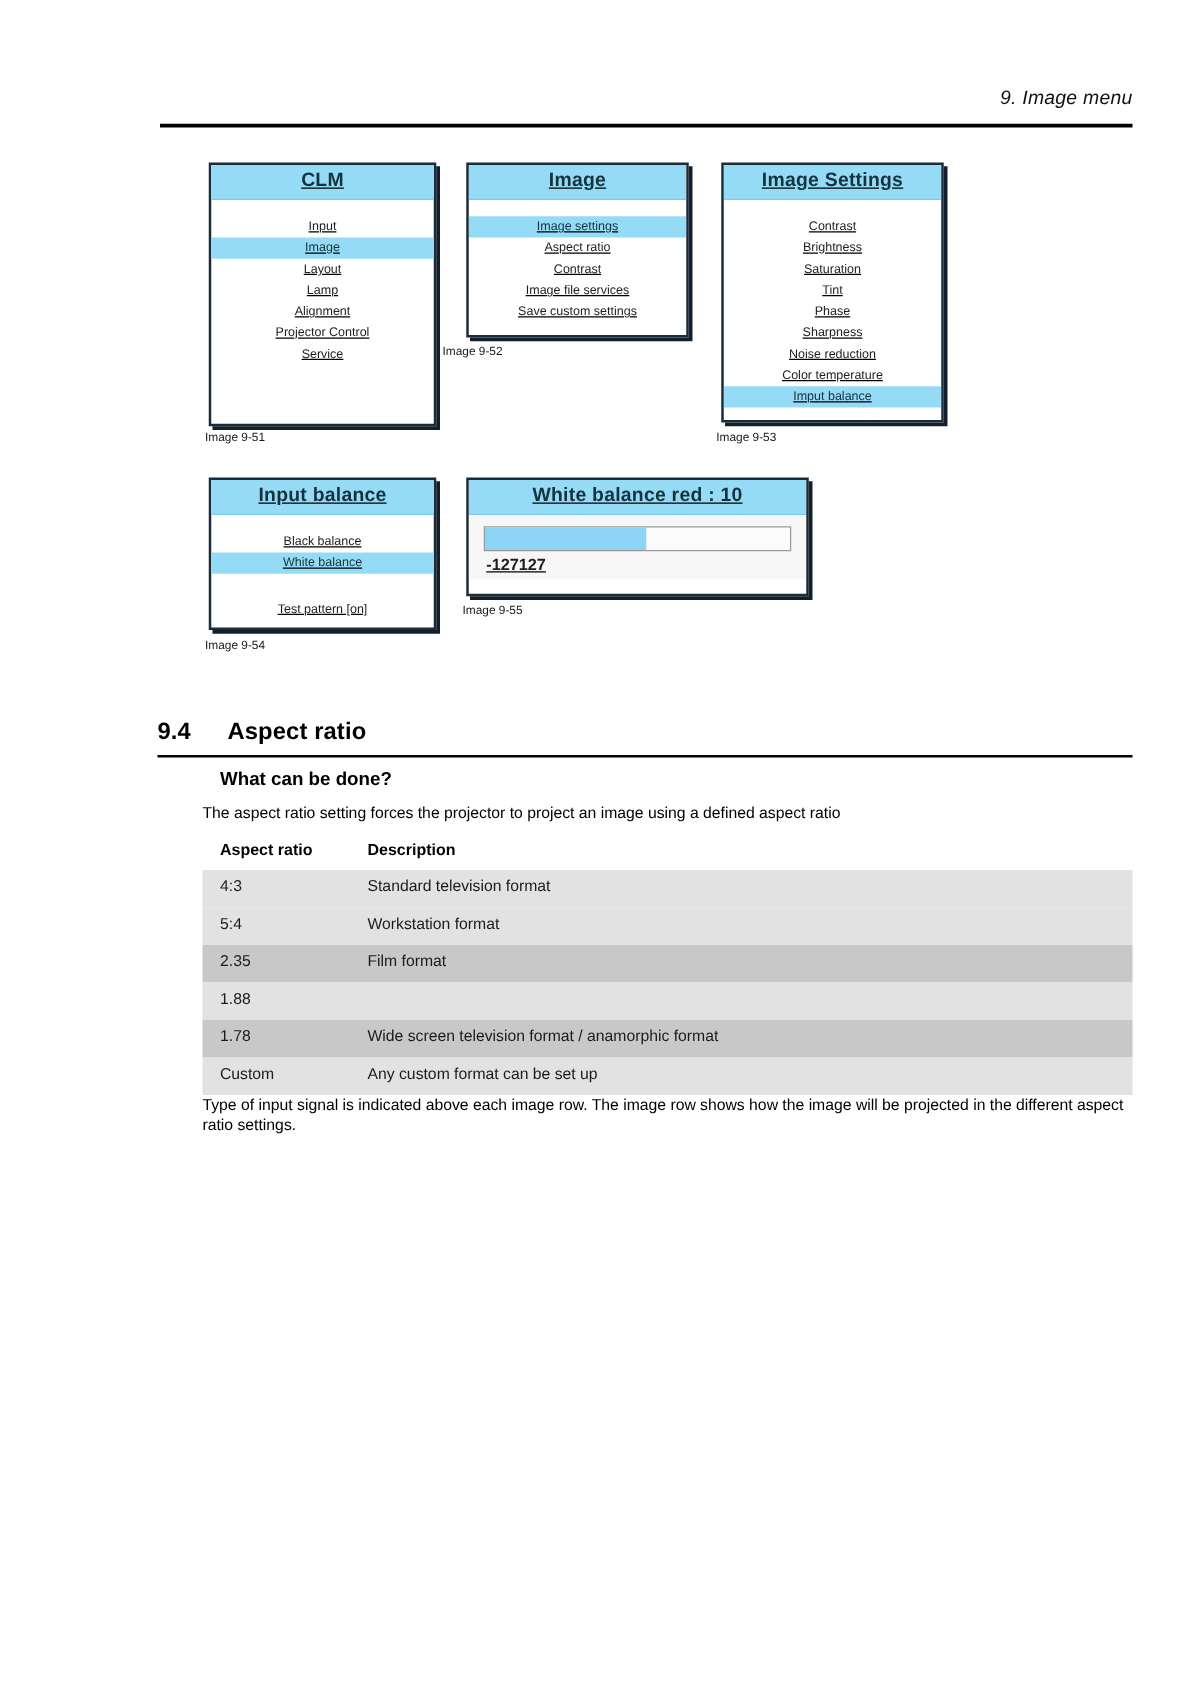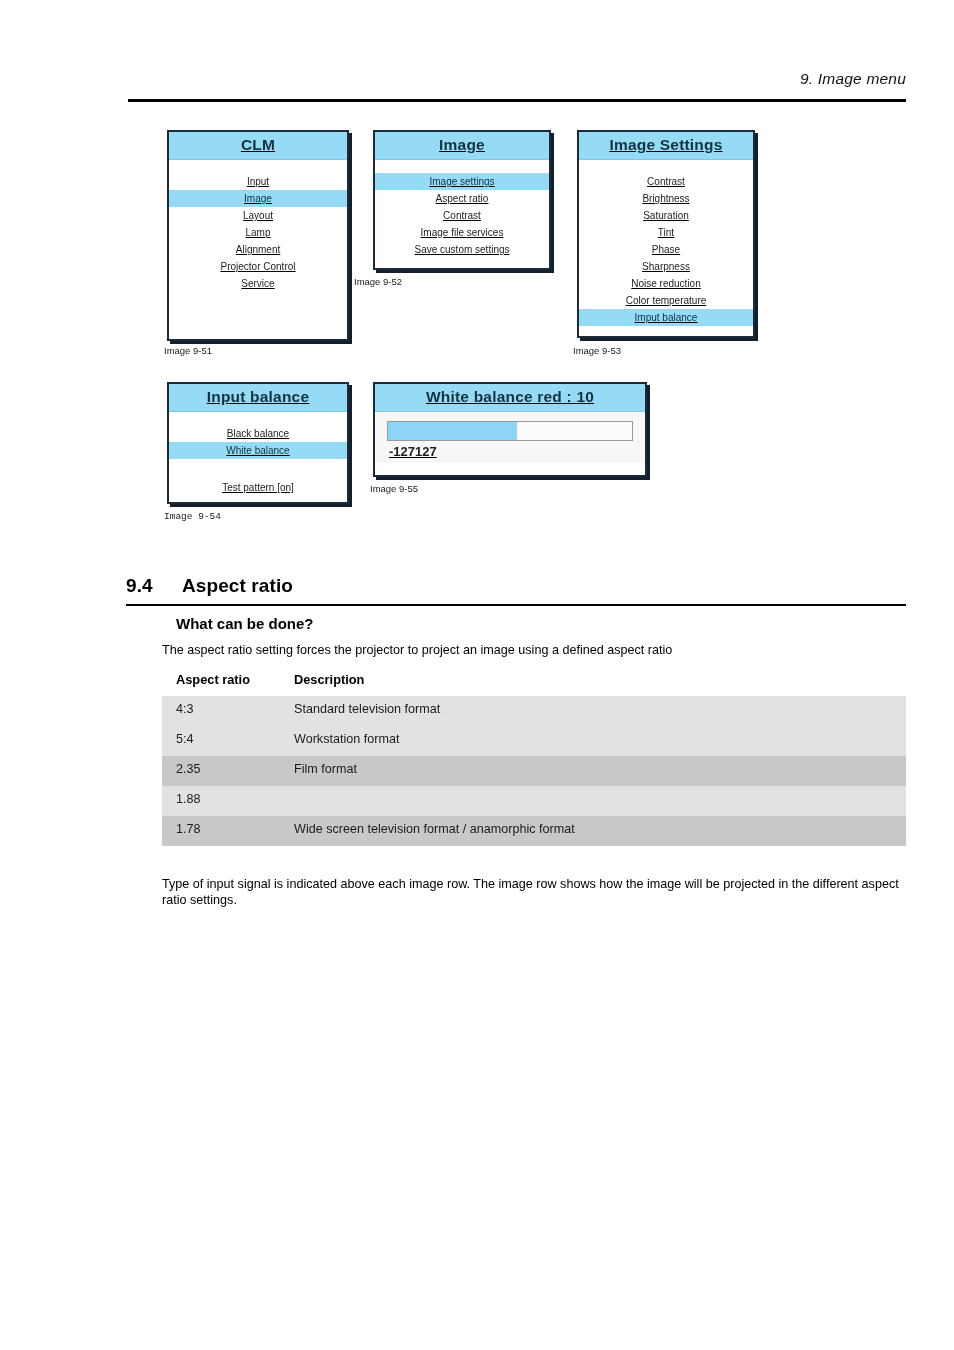--- a/index.html
+++ b/index.html
@@ -279,21 +279,21 @@
       <div class="osd-title">Input balance</div>
       <div class="osd-body">
         <div class="osd-spacer-md"></div>
         <div class="osd-item">Black balance</div>
         <div class="osd-item sel">White balance</div>
         <div class="osd-spacer-lg"></div>
         <div class="osd-item">Test pattern [on]</div>
       </div>
     </div>
   </div>
-  <div class="caption" style="left:124px; top:511px;font-family:Liberation Mono, monospace;">Image 9-54</div>
+  <div class="caption" style="left:124px; top:511px;">Image 9-54</div>
 
   <div class="figure" style="left:333px; top:382px; width:274px;">
     <div class="osd" style="height:95px;">
       <div class="osd-title">White balance red : 10</div>
       <div class="osd-slider-area">
         <div class="slider-track">
           <div class="slider-fill" id="wb-fill" style="width: 53%;"></div>
         </div>
         <div class="slider-labels">
           <span>-127</span>
@@ -336,19 +336,23 @@
           <td>Film format</td>
         </tr>
         <tr class="odd">
           <td class="col-ratio">1.88</td>
           <td></td>
         </tr>
         <tr class="even">
           <td class="col-ratio">1.78</td>
           <td>Wide screen television format / anamorphic format</td>
         </tr>
+        <tr class="odd">
+          <td class="col-ratio">Custom</td>
+          <td>Any custom format can be set up</td>
+        </tr>
       </tbody>
   </table>
 
   <div class="after-tbl">Type of input signal is indicated above each image row.  The image row shows how the image will be projected in the different aspect ratio settings.</div>
 
 
 </div>
 
 </body></html>

